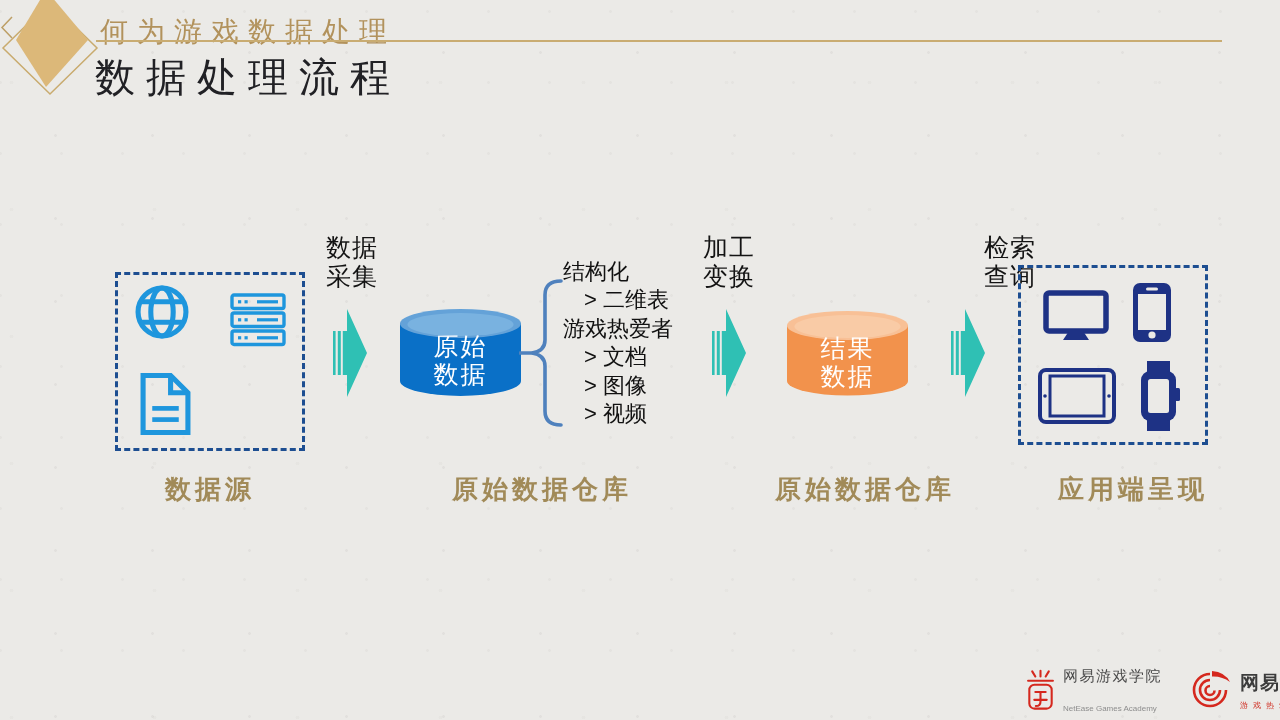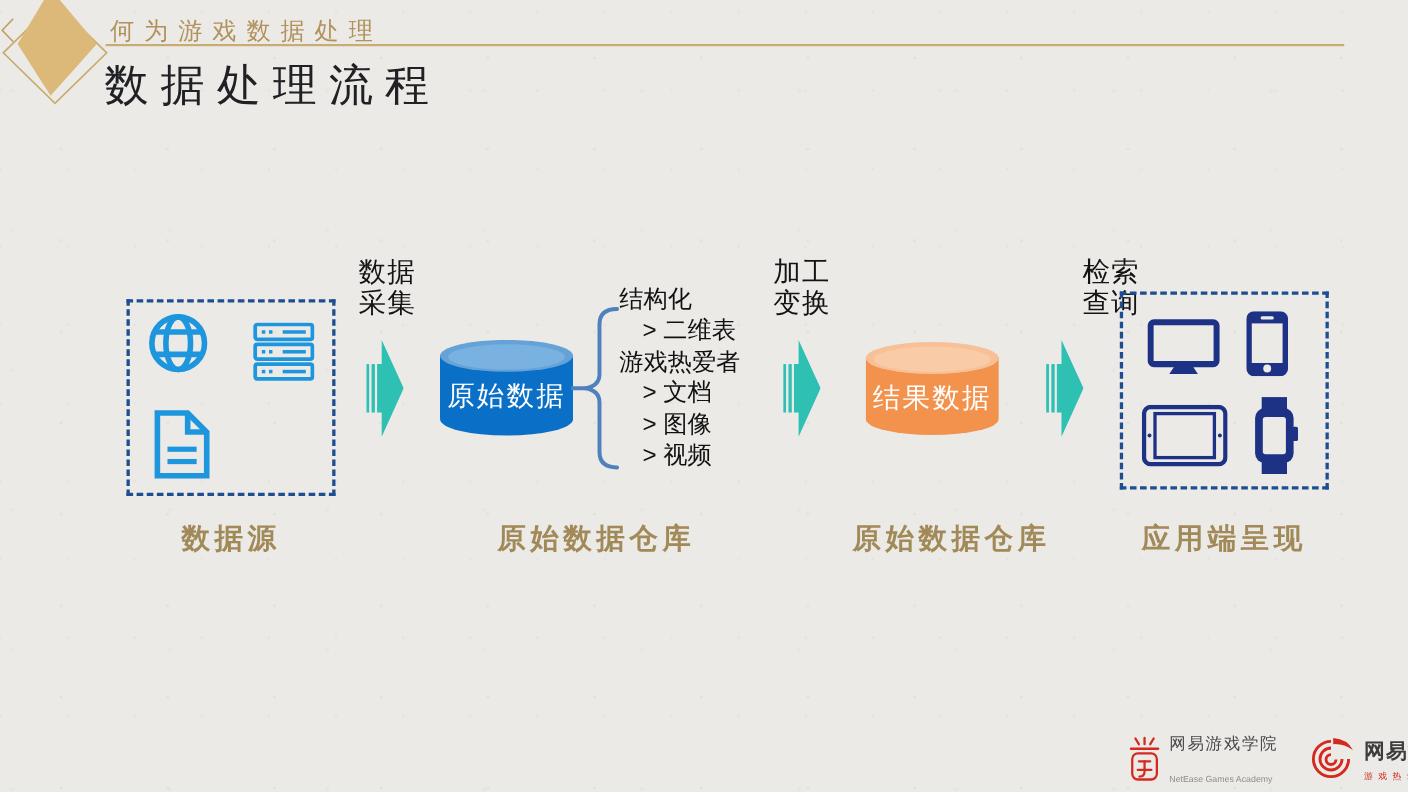--- a/index.html
+++ b/index.html
@@ -14,21 +14,21 @@
       radial-gradient(rgba(110,105,95,0.05) 1px, transparent 1.5px),
       radial-gradient(rgba(110,105,95,0.04) 1.6px, transparent 2.2px);
     background-size: 97px 83px, 61px 71px, 143px 127px;
     background-position: 7px 11px, 31px 47px, 83px 19px;
   }
 
   .abs { position:absolute; }
 
   
   .eyebrow {
-    left:100px; top:13px; font-size:22px; color:#b2925c;
+    left:100px; top:13px; font-size:28px; color:#b2925c;
     letter-spacing:9px; white-space:nowrap;text-align:right;
   }
   .head-rule {
     left:96px; top:40px; width:1126px; height:0;
     border-top:2px solid #c9ac72;
   }
   .page-title {
     left:95px; top:50px; font-size:40px; color:#212125;
     letter-spacing:11px; white-space:nowrap;
   }
@@ -40,35 +40,35 @@
   .box-source { left:115px; top:272px; width:190px; height:179px; }
   .box-client { left:1018px; top:265px; width:190px; height:180px; }
 
   .flow-label {
     top:472px; text-align:center; font-weight:bold; font-size:26px;
     letter-spacing:4px; color:#a18a58; white-space:nowrap;
   }
   .lab-source { left:115px; width:190px; }
   .lab-raw    { left:442px; width:200px; }
   .lab-result { left:765px; width:200px; }
-  .lab-client { left:1018px; width:190px; }
+  .lab-client { left:1018px; width:190px;text-align:right; }
 
   .step-label {
     font-size:25px; line-height:29px; color:#141414; letter-spacing:1px;
   }
   .step-collect { left:326px; top:233px; }
   .step-transform { left:703px; top:233px; }
   .step-query { left:984px; top:233px; }
 
   .cyl { width:121px; height:88px; }
   .cyl-raw { left:400px; top:309px; }
   .cyl-result { left:787px; top:311px; }
   .cyl-text {
     position:absolute; left:0; top:14px; width:100%; height:74px;
-    display:flex; flex-direction:row; align-items:center; justify-content:center;
+    display:flex; flex-direction:column; align-items:center; justify-content:center;
     color:#ffffff; font-size:25px; line-height:28px; letter-spacing:2px;
   }
 
   .breakdown {
     left:563px; top:258px; font-size:22px; line-height:28.4px;
     color:#111; white-space:nowrap;
   }
   .bd-line.indent { padding-left:21px; }
 
   .footer { left:1026px; top:664px; height:52px; display:flex; align-items:center; }

